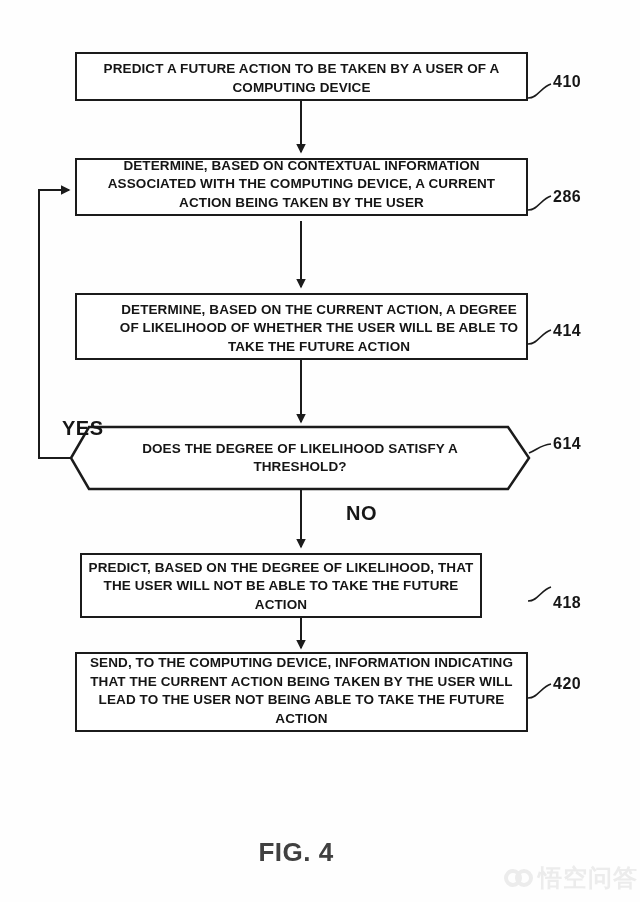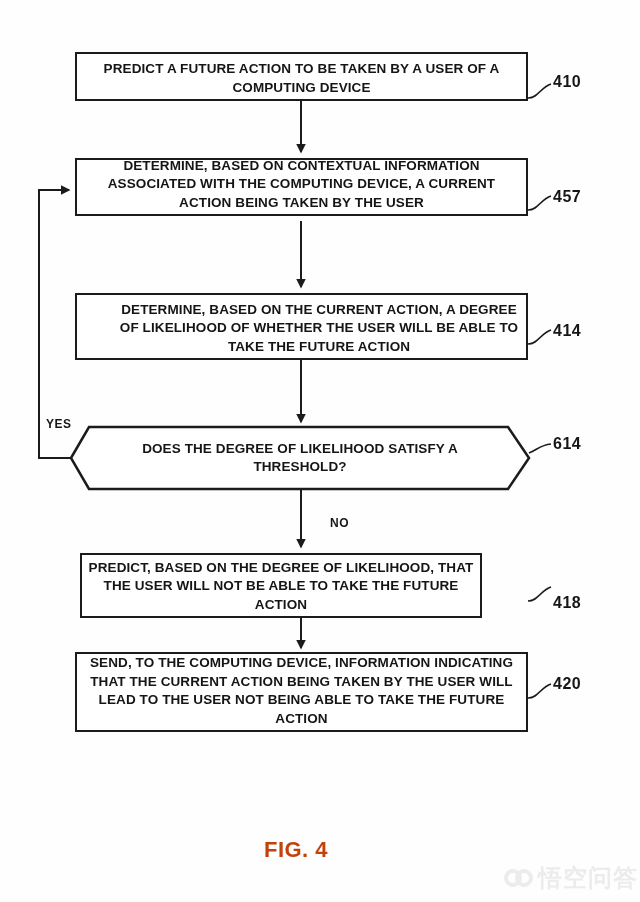--- a/index.html
+++ b/index.html
@@ -24,26 +24,27 @@
     display:flex;align-items:center;justify-content:flex-end;
     text-align:center;font-weight:bold;
     font-size:13.5px;line-height:18.5px;color:#151515;
     letter-spacing:0.1px;
   }
   .ref{
     position:absolute;font-weight:bold;font-size:16px;color:#161616;
     letter-spacing:0.5px;
   }
   .branch{
-    position:absolute;font-weight:bold;font-size:12px;color:#161616;
+    position:absolute;font-weight:bold;font-size:20px;color:#161616;
     letter-spacing:0.5px;
+    margin-left:16px;
   }
   .fig-caption{
     position:absolute;left:236px;top:837px;width:120px;
-    text-align:center;font-weight:bold;font-size:22px;color:#c2410c;
+    text-align:center;font-weight:bold;font-size:26px;color:#404040;
     letter-spacing:0.5px;
   }
   .watermark{
     position:absolute;left:503px;top:864px;
     display:flex;align-items:center;gap:5px;color:#ececec;
   }
   .watermark-text{
     font-size:24px;font-weight:bold;letter-spacing:1px;line-height:28px;
     color:#ececec;white-space:nowrap;
   }
@@ -96,28 +97,28 @@
 
   <div class="node" style="left:80px;top:553px;width:402px;height:65px;">
     <span>PREDICT, BASED ON THE DEGREE OF LIKELIHOOD, THAT THE USER WILL NOT BE ABLE TO TAKE THE FUTURE ACTION</span>
   </div>
 
   <div class="node" style="left:75px;top:652px;width:453px;height:80px;">
     <span>SEND, TO THE COMPUTING DEVICE, INFORMATION INDICATING THAT THE CURRENT ACTION BEING TAKEN BY THE USER WILL LEAD TO THE USER NOT BEING ABLE TO TAKE THE FUTURE ACTION</span>
   </div>
 
   <div class="ref" style="left:553px;top:73px;text-align:center;">410</div>
-  <div class="ref" style="left:553px;top:188px;">457</div>
+  <div class="ref" style="left:553px;top:188px;">286</div>
   <div class="ref" style="left:553px;top:322px;">414</div>
   <div class="ref" style="left:553px;top:435px;">614</div>
   <div class="ref" style="left:553px;top:578px;margin-top:16px;">418</div>
   <div class="ref" style="left:553px;top:675px;">420</div>
 
   <div class="branch" style="left:46px;top:417px;">YES</div>
-  <div class="branch" style="left:330px;top:516px;text-align:right;">NO</div>
+  <div class="branch" style="left:330px;top:502px;text-align:right;">NO</div>
 
   <div class="fig-caption">FIG. 4</div>
 
   <div class="watermark">
     <svg width="30" height="24" viewBox="0 0 30 24">
       <circle cx="10" cy="12" r="7" fill="none" stroke="#ececec" stroke-width="4"></circle>
       <circle cx="21" cy="12" r="7" fill="none" stroke="#ececec" stroke-width="4"></circle>
     </svg>
     <span class="watermark-text">悟空问答</span>
   </div>

